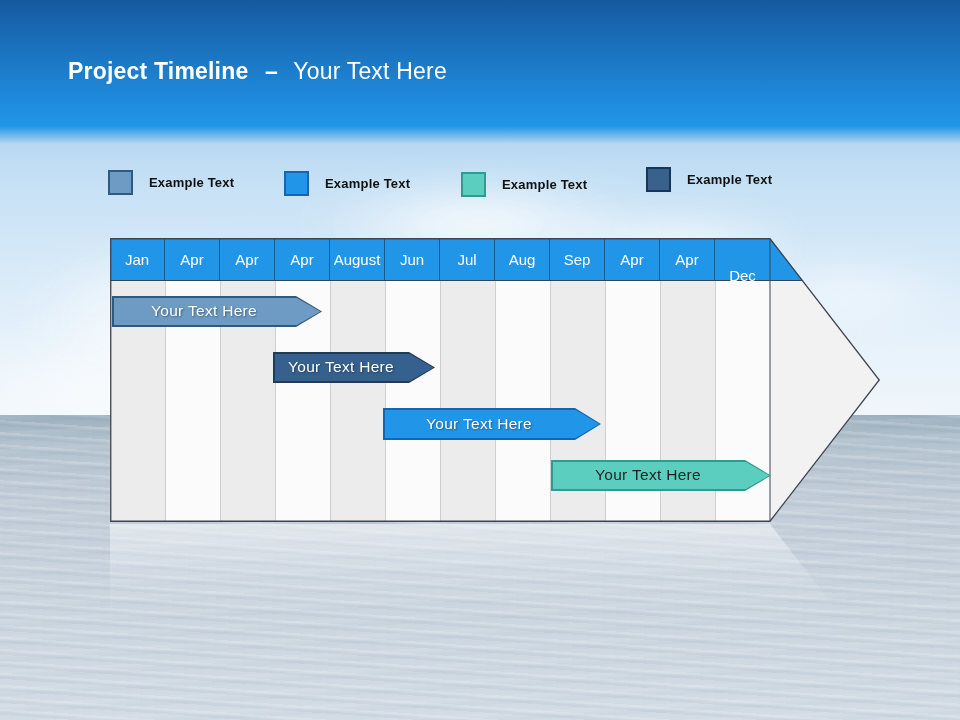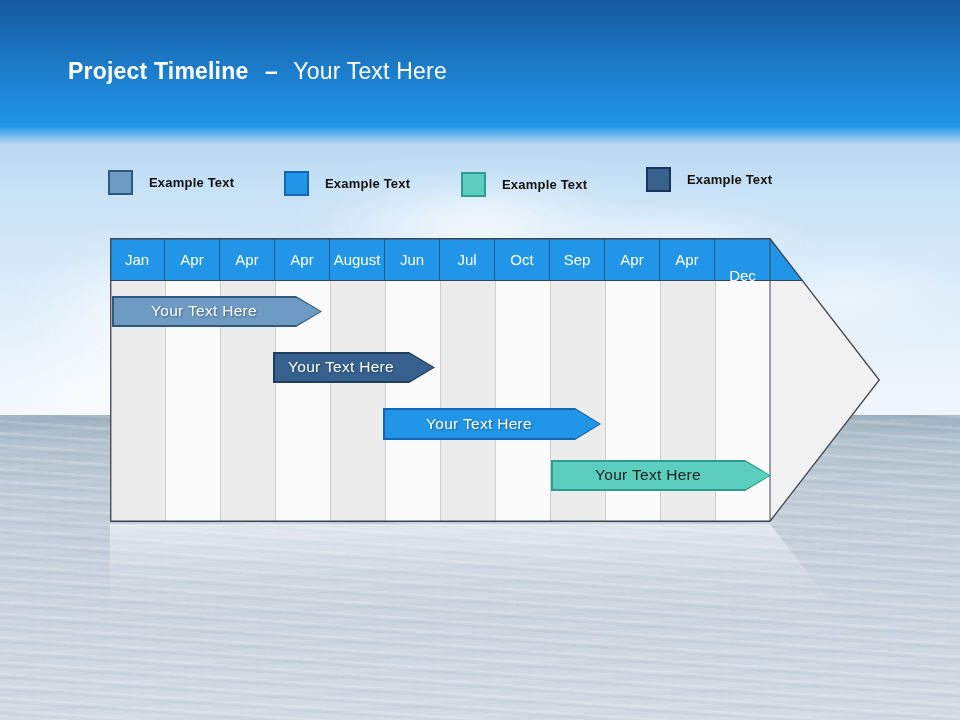--- a/index.html
+++ b/index.html
@@ -111,21 +111,21 @@
   <div class="timeline">
     <div class="arrow-shell">
       <div class="month-row" style="background-color: rgb(33, 150, 232);">
         <div class="mcell">Jan</div>
         <div class="mcell">Apr</div>
         <div class="mcell">Apr</div>
         <div class="mcell">Apr</div>
         <div class="mcell">August</div>
         <div class="mcell">Jun</div>
         <div class="mcell">Jul</div>
-        <div class="mcell">Oct</div>
+        <div class="mcell">Aug</div>
         <div class="mcell">Sep</div>
         <div class="mcell">Apr</div>
         <div class="mcell">Apr</div>
         <div class="mcell">Dec</div>
       </div>
       <div class="columns"></div>
     </div>
 
     <svg class="outline-svg" width="770" height="284">
       <path d="M0.75,0.75 L660,0.75 L769.25,142 L660,283.25 L0.75,283.25 Z" fill="none" stroke="#3f4550" stroke-width="1.3"></path>

